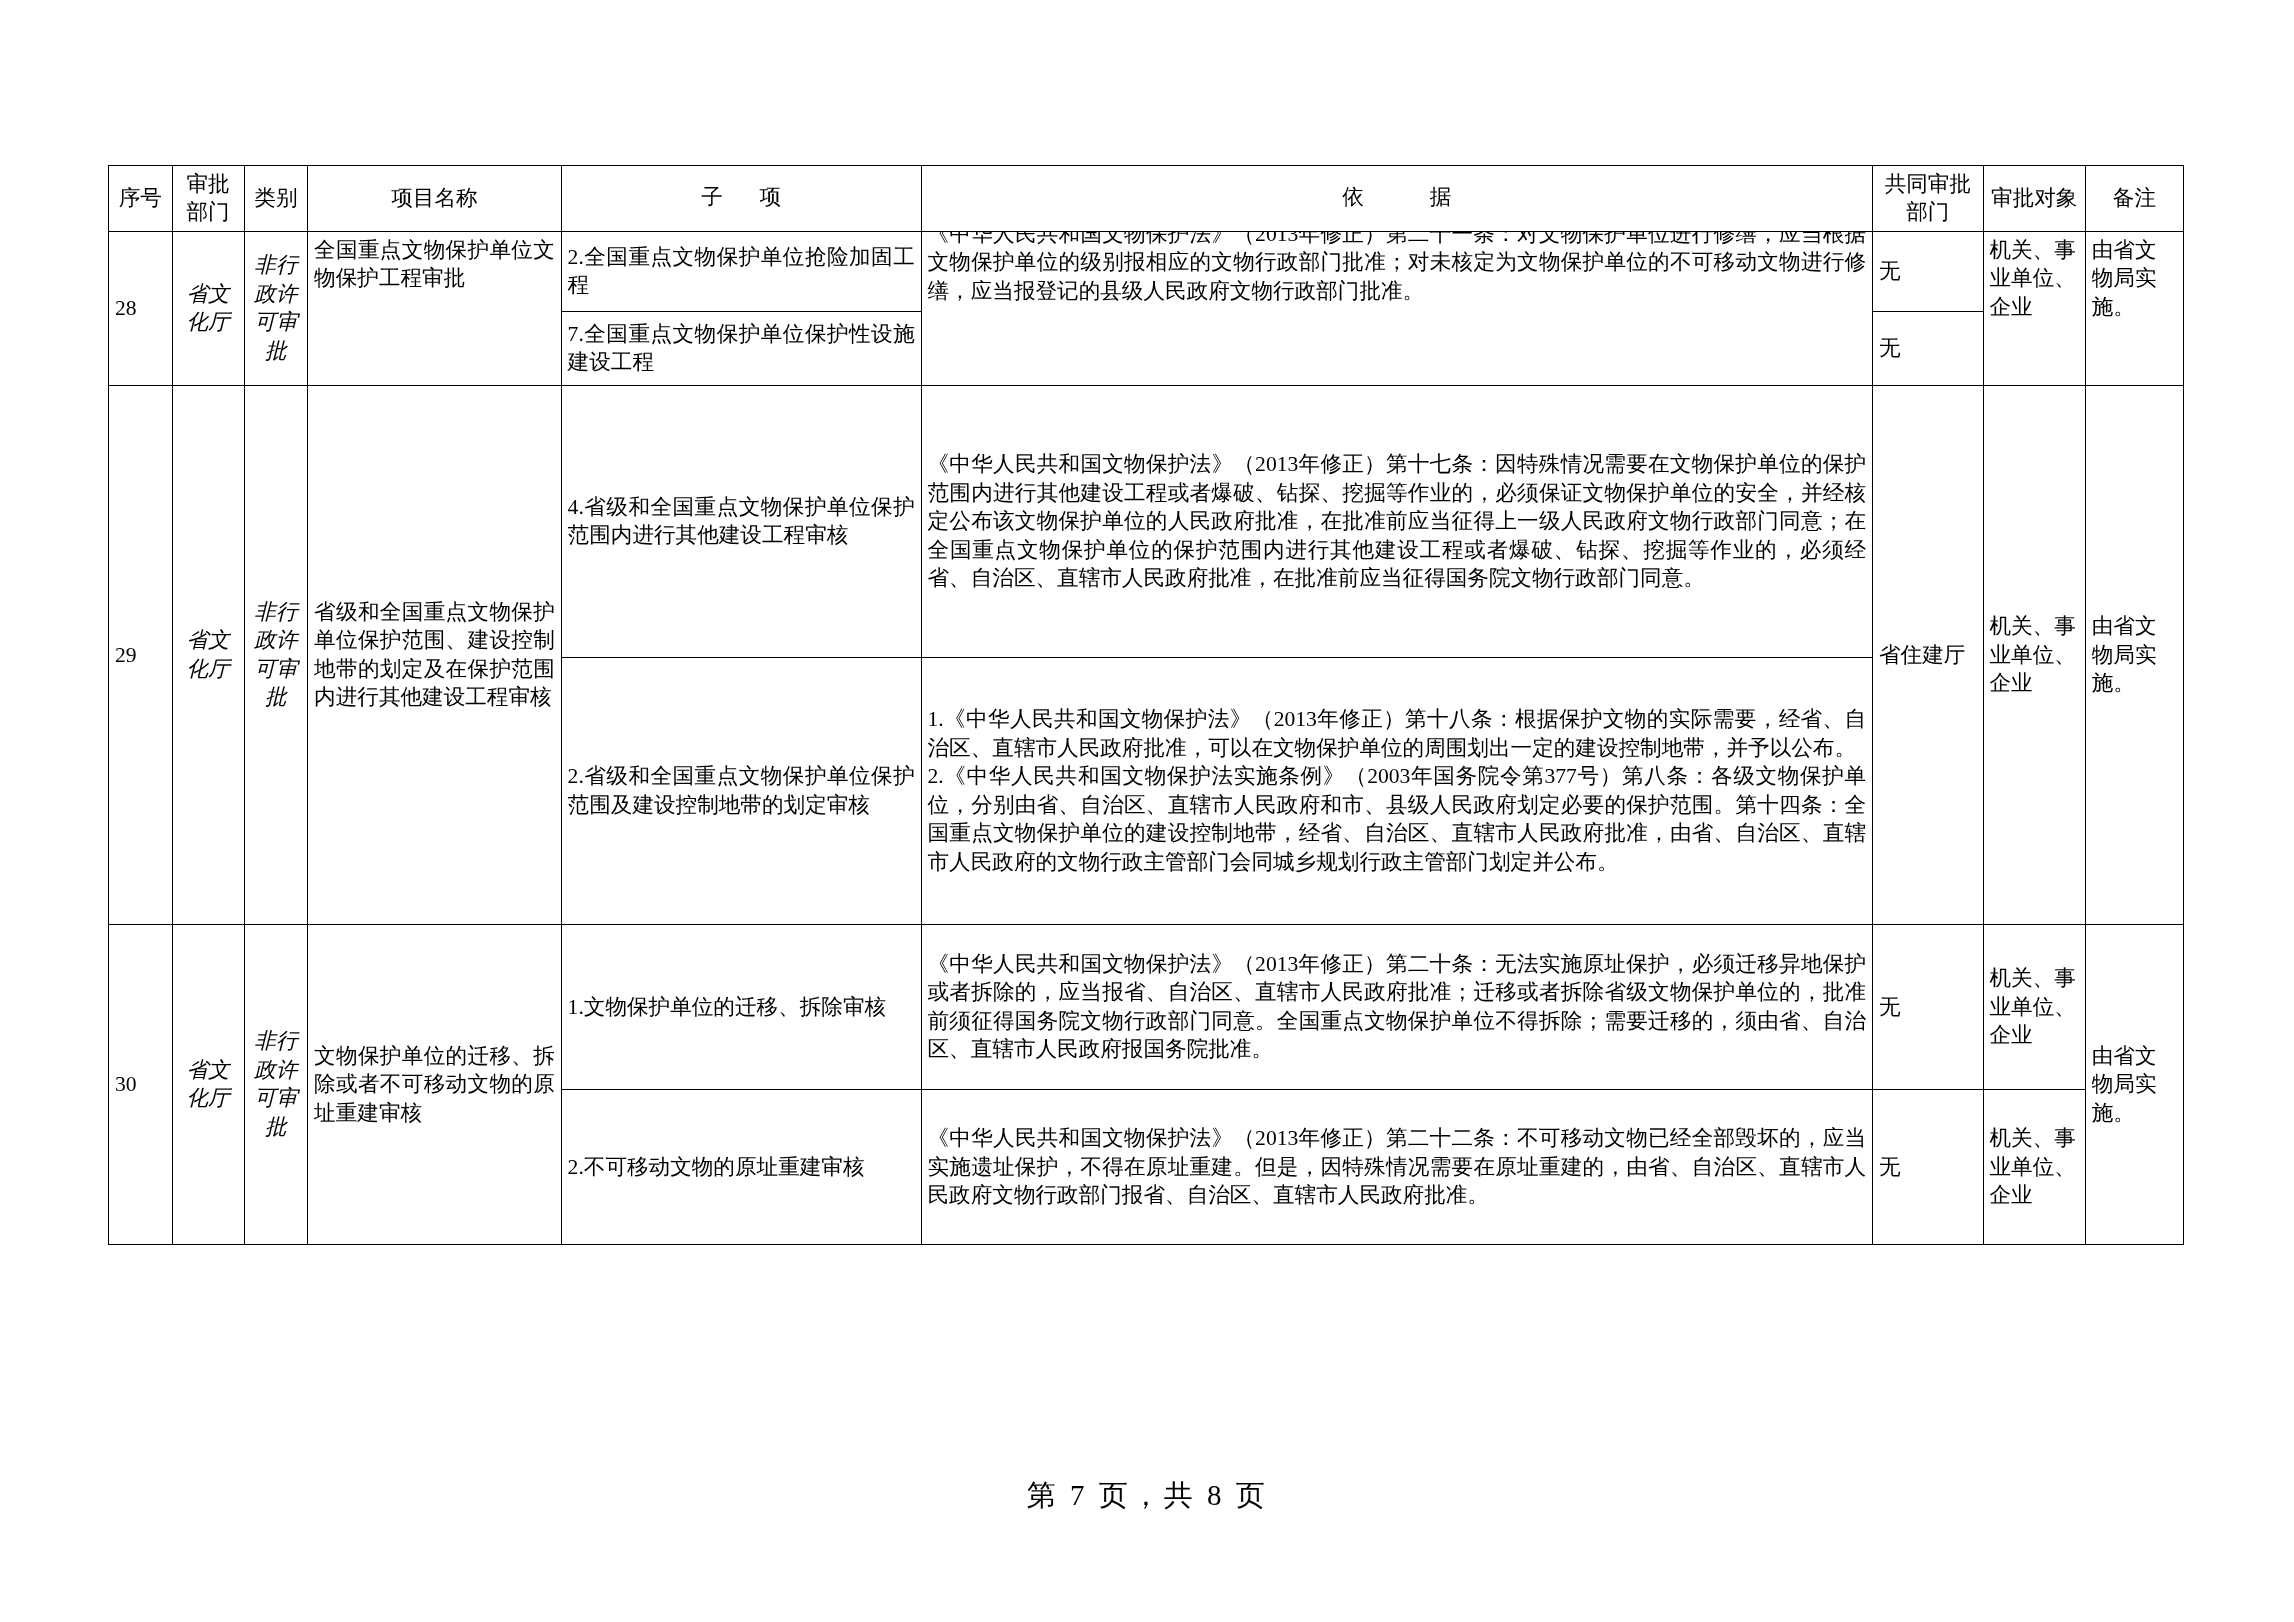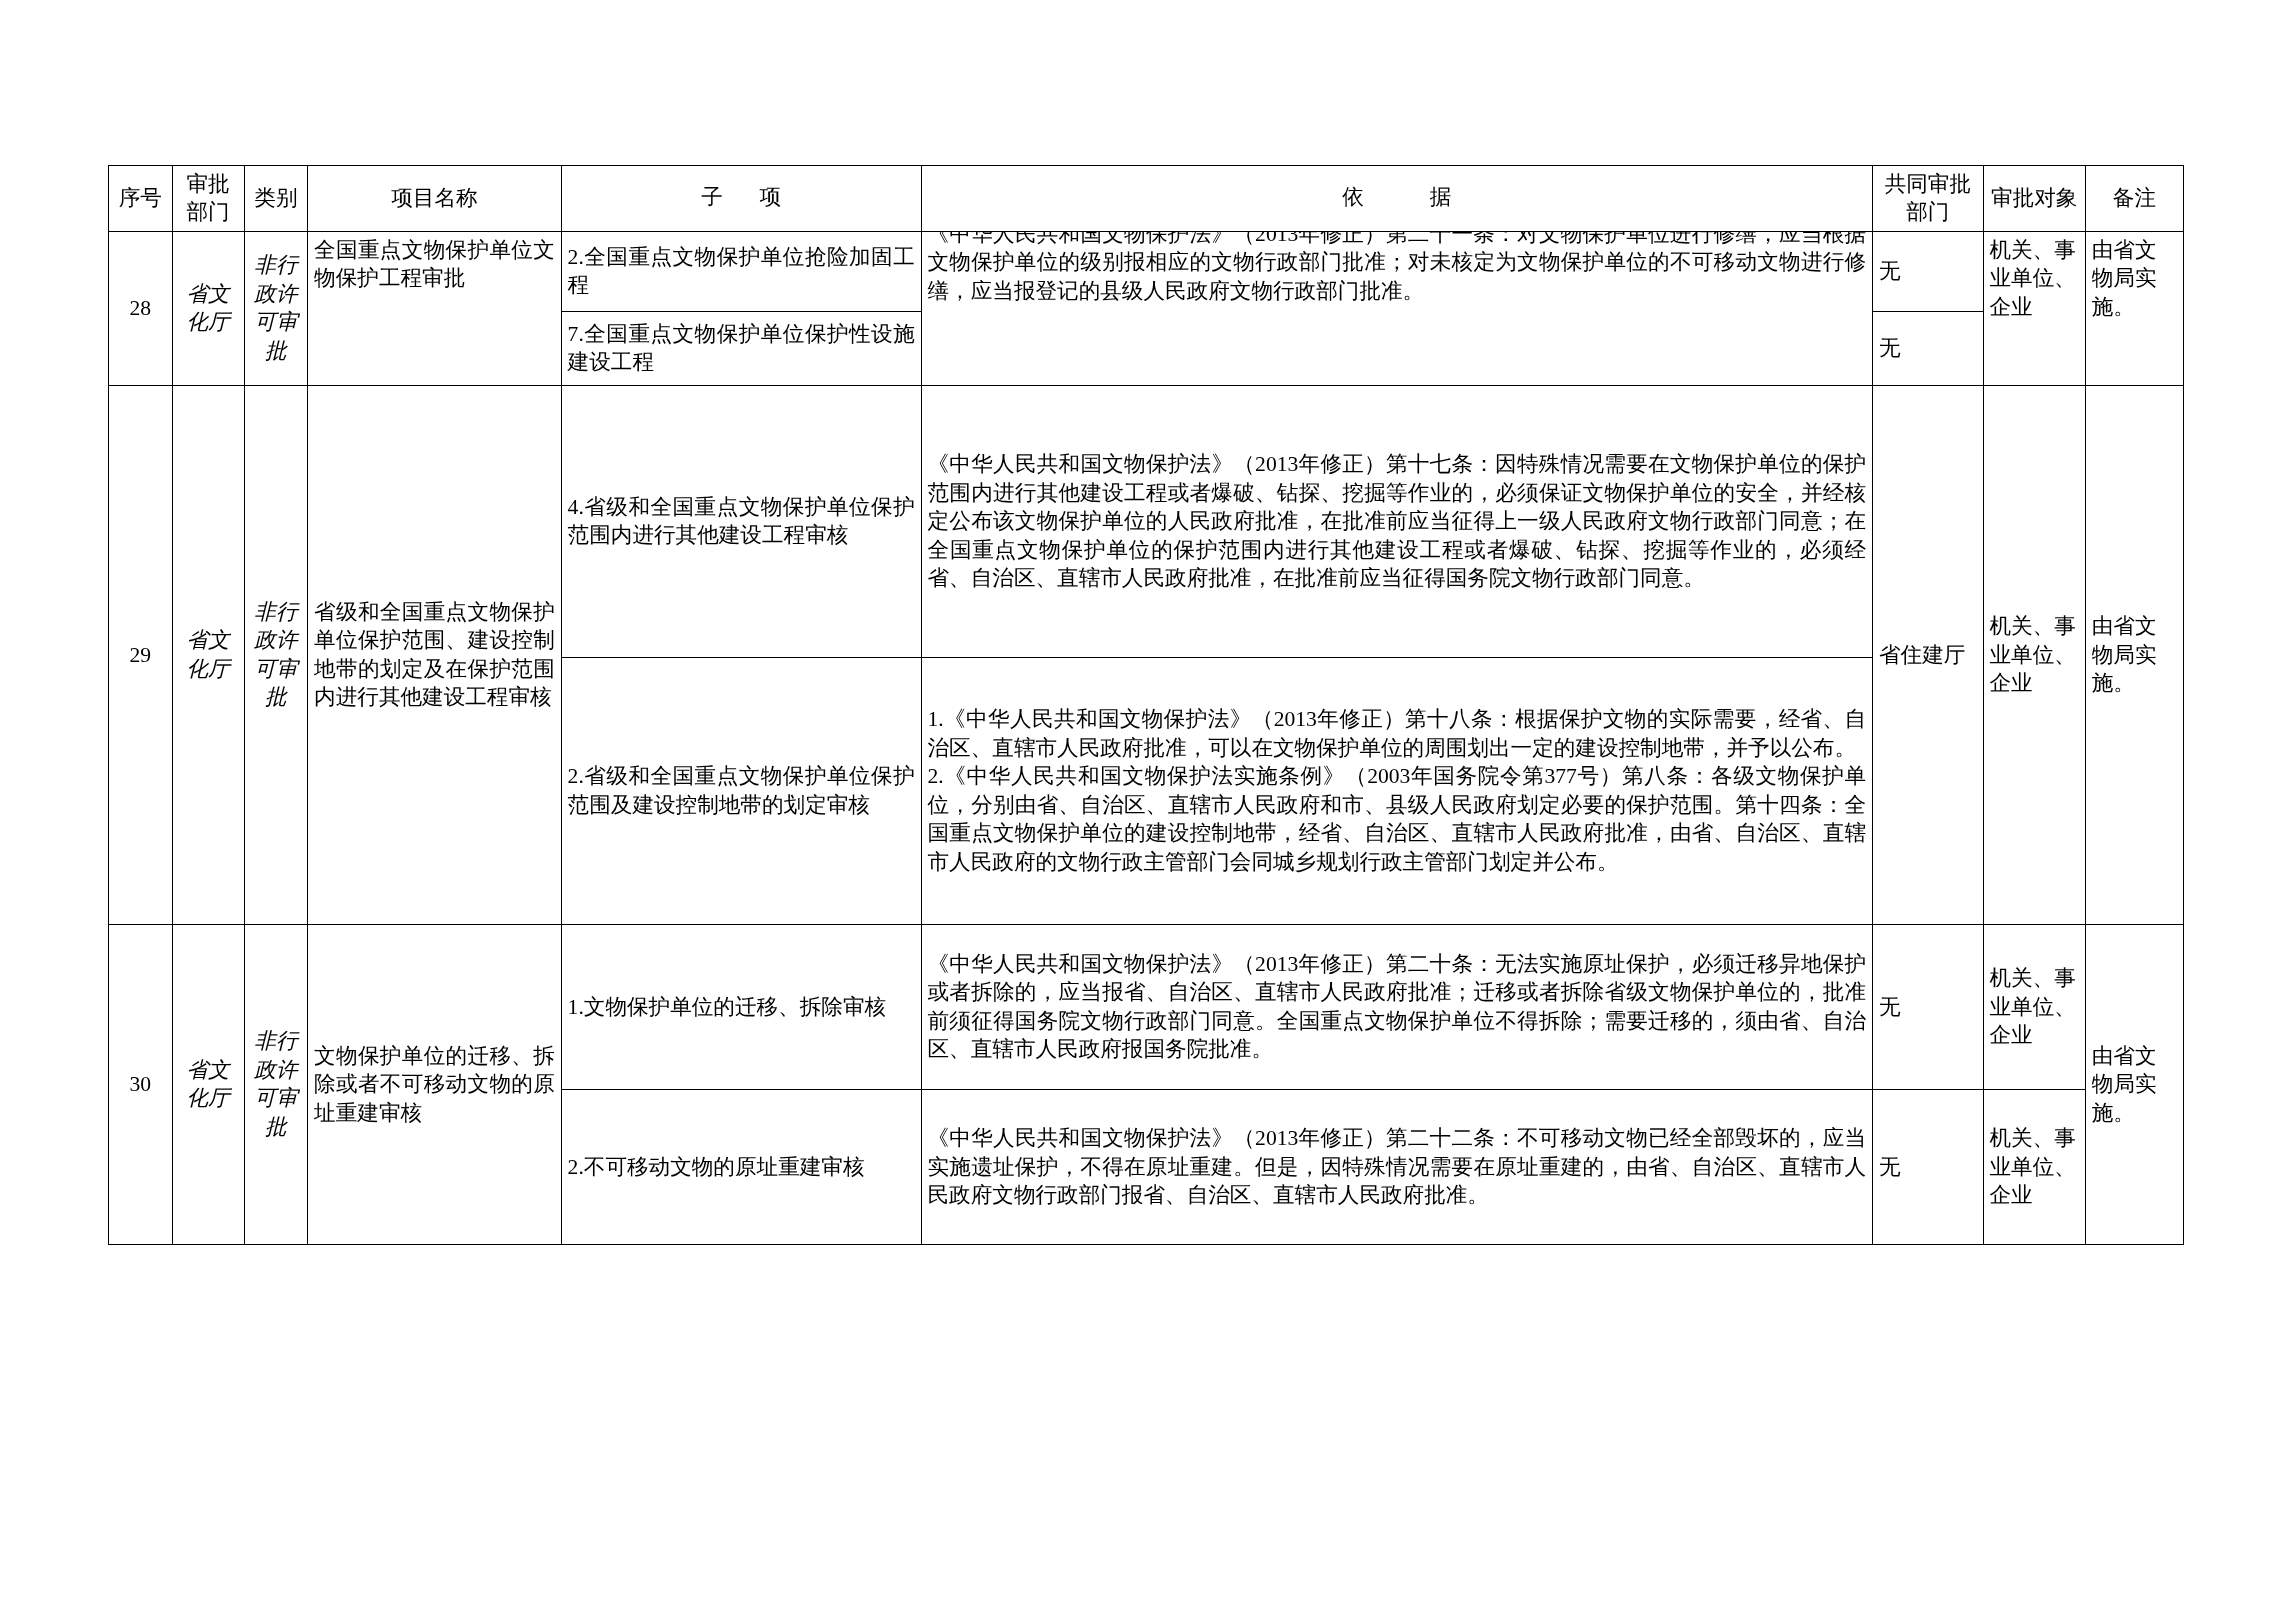--- a/index.html
+++ b/index.html
@@ -55,21 +55,21 @@
     font-size: 22.5px;
     line-height: 1.3;
     padding: 7.8px 3.9px;
   }
   .hdr-wide {
     letter-spacing: 0.35em;
     text-indent: 0.35em;
     font-family: Liberation Mono, monospace;
   }
   .cell-seq {
-    text-align: center;
+    text-align: left;
     font-size: 22.5px;
   }
   .cell-dept, .cell-type {
     text-align: center;
     font-size: 21.6px;
     line-height: 1.28;
     font-style: italic;
   }
   .cell-project {
     text-align: justify;
@@ -205,15 +205,16 @@
       </tr>
       <tr style="height:155px;">
         <td class="cell-sub">2.不可移动文物的原址重建审核</td>
         <td class="cell-basis">《中华人民共和国文物保护法》（2013年修正）第二十二条：不可移动文物已经全部毁坏的，应当实施遗址保护，不得在原址重建。但是，因特殊情况需要在原址重建的，由省、自治区、直辖市人民政府文物行政部门报省、自治区、直辖市人民政府批准。</td>
         <td class="cell-joint">无</td>
         <td class="cell-object">机关、事业单位、企业</td>
       </tr>
     </tbody>
   </table>
 
+  <div class="footer">第 7 页，共 8 页</div>
 
 </div>
 
 
 </body></html>

